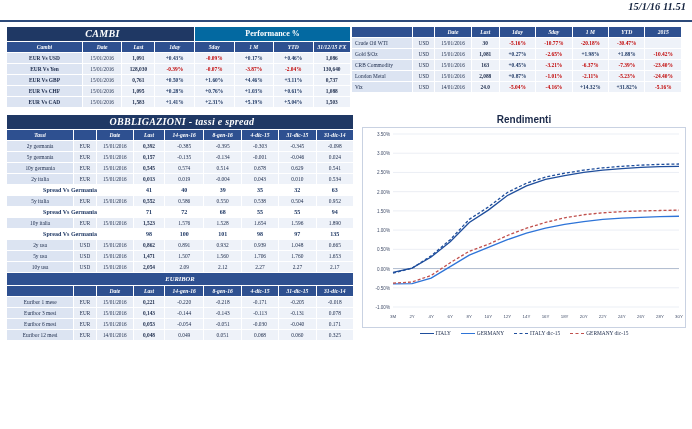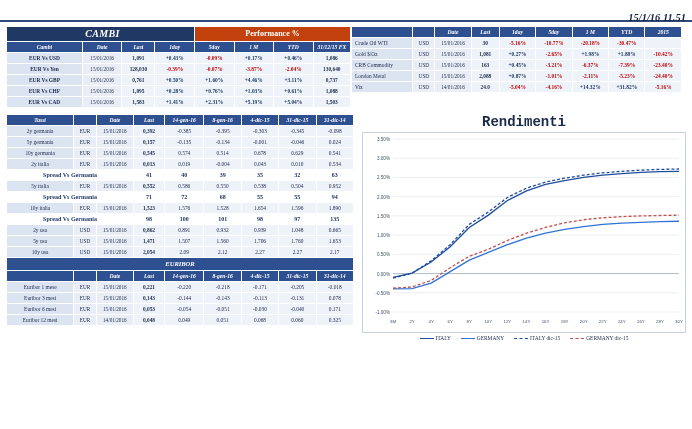--- a/index.html
+++ b/index.html
@@ -15,40 +15,40 @@
   
   .hdr{
     display:flex;align-items:center;justify-content:center;
     height:20px;border-bottom:2px solid #2d4a7a;position:relative;
   }
   .hdr-title{
     font-style:italic;font-weight:bold;font-size:13px;letter-spacing:.4px;
     color:#14233f;
   }
   .hdr-date{
-    position:absolute;right:6px;top:12px;font-size:10.5px;font-weight:bold;
+    position:absolute;right:6px;top:1px;font-size:10.5px;font-weight:bold;
     font-style:italic;color:#14233f;
   }
 
   
   table{border-collapse:collapse;width:100%;}
   td,th{padding:0;}
   .tbl{font-size:5.4px;}
   .tbl td{
     border:.5px solid #ffffff;
     height:10px;line-height:10px;
     text-align:center;white-space:nowrap;
   }
   .sect-title{
     background:#1f3864;color:#ffffff;font-weight:bold;font-style:italic;
     font-size:10px;letter-spacing:.3px;text-align:left;padding-left:4px;
     border:.5px solid #ffffff;
   }
   .perf-title{
-    background:#c2410c;color:#ffffff;font-weight:bold;font-size:8px;
+    background:#0369a1;color:#ffffff;font-weight:bold;font-size:8px;
     text-align:center;border:.5px solid #ffffff;
   }
   .colhdr{
     background:#2e5090;color:#ffffff;font-style:italic;font-weight:bold;
     font-size:5.6px;text-align:center;border:.5px solid #ffffff;
   }
   .rowlbl{
     background:#dce4f2;color:#1b2a4a;text-align:center;font-size:5.4px;
   }
   .cell{background:#eef2f9;}
@@ -70,22 +70,22 @@
 
   
   .top{display:flex;padding:4px 6px 0 6px;}
   .block-left{width:345px;}
   .block-right{width:331px;}
   .mid{display:flex;gap:8px;padding:6px 6px 0 6px;}
   .obblig{width:348px;}
   .chartbox{width:324px;position:relative;}
 
   .chart-title{
-    text-align:center;font-weight:bold;font-size:14px;color:#1b2a4a;
-    margin-bottom:2px;font-family:Liberation Mono, monospace;
+    text-align:center;font-weight:bold;font-size:10px;color:#1b2a4a;
+    margin-bottom:2px;font-family:Liberation Sans, sans-serif;
   }
   .chart-area{border:1px solid #c9d2e2;background:#fff;position:relative;}
   .legend{
     display:flex;justify-content:center;gap:10px;font-size:5.4px;
     margin-top:2px;
   }
   .legend span.ln{display:inline-block;width:14px;height:0;margin-right:2px;
     vertical-align:middle;border-top-width:1.4px;}
   .legend-item{display:flex;align-items:center;color:#1b2a4a;}
 </style>
@@ -245,20 +245,23 @@
       </tbody>
         </table>
     </div>
   </div>
 
   <div class="mid">
 
     <div class="obblig">
       <table class="tbl">
         <tbody>
+            <tr>
+          <td class="sect-title" colspan="9" style="height:14px;">OBBLIGAZIONI - tassi e spread</td>
+        </tr>
         <tr>
           <td class="colhdr" style="width:62px">Tassi</td>
           <td class="colhdr" style="width:20px"></td>
           <td class="colhdr" style="width:34px">Date</td>
           <td class="colhdr" style="width:28px">Last</td>
           <td class="colhdr" style="width:36px">14-gen-16</td>
           <td class="colhdr" style="width:34px">8-gen-16</td>
           <td class="colhdr" style="width:34px">4-dic-15</td>
           <td class="colhdr" style="width:34px">31-dic-15</td>
           <td class="colhdr" style="width:34px">31-dic-14</td>

